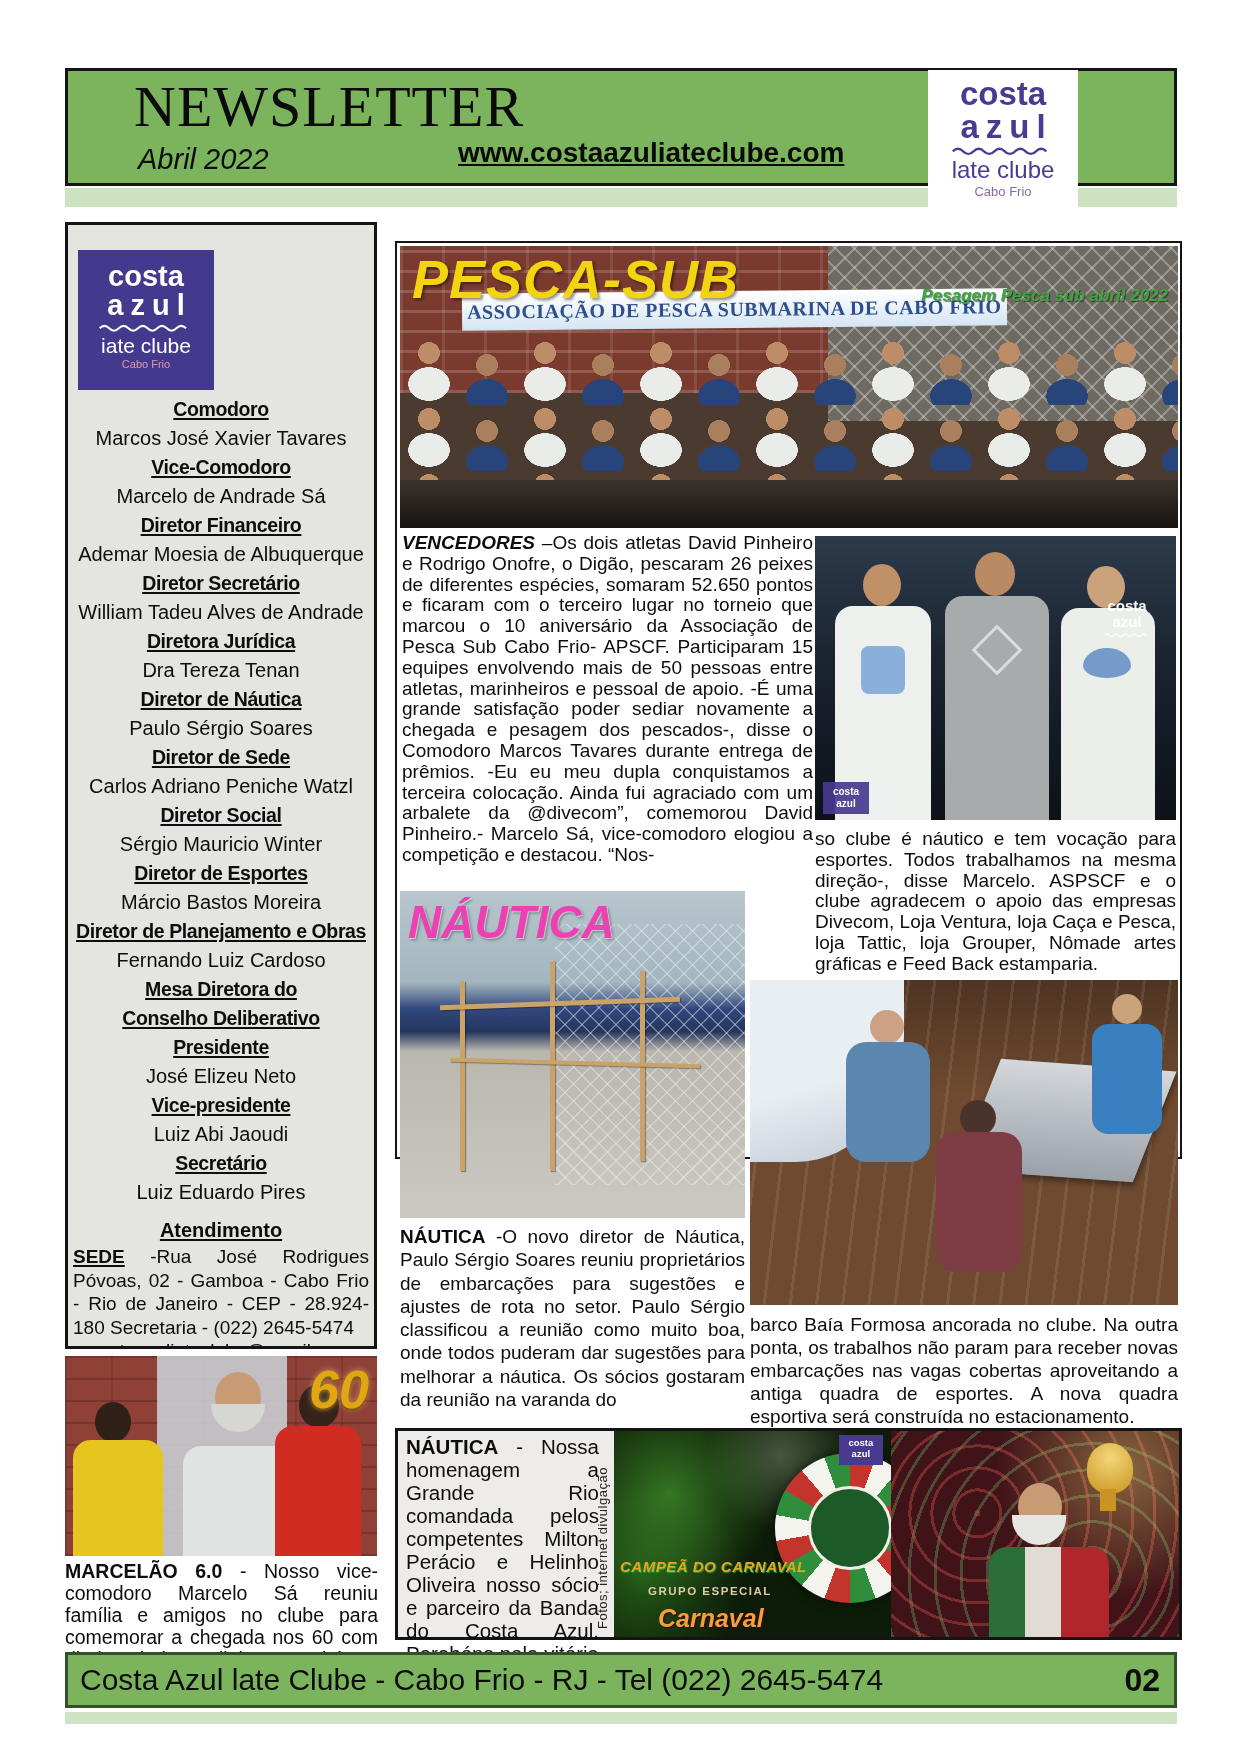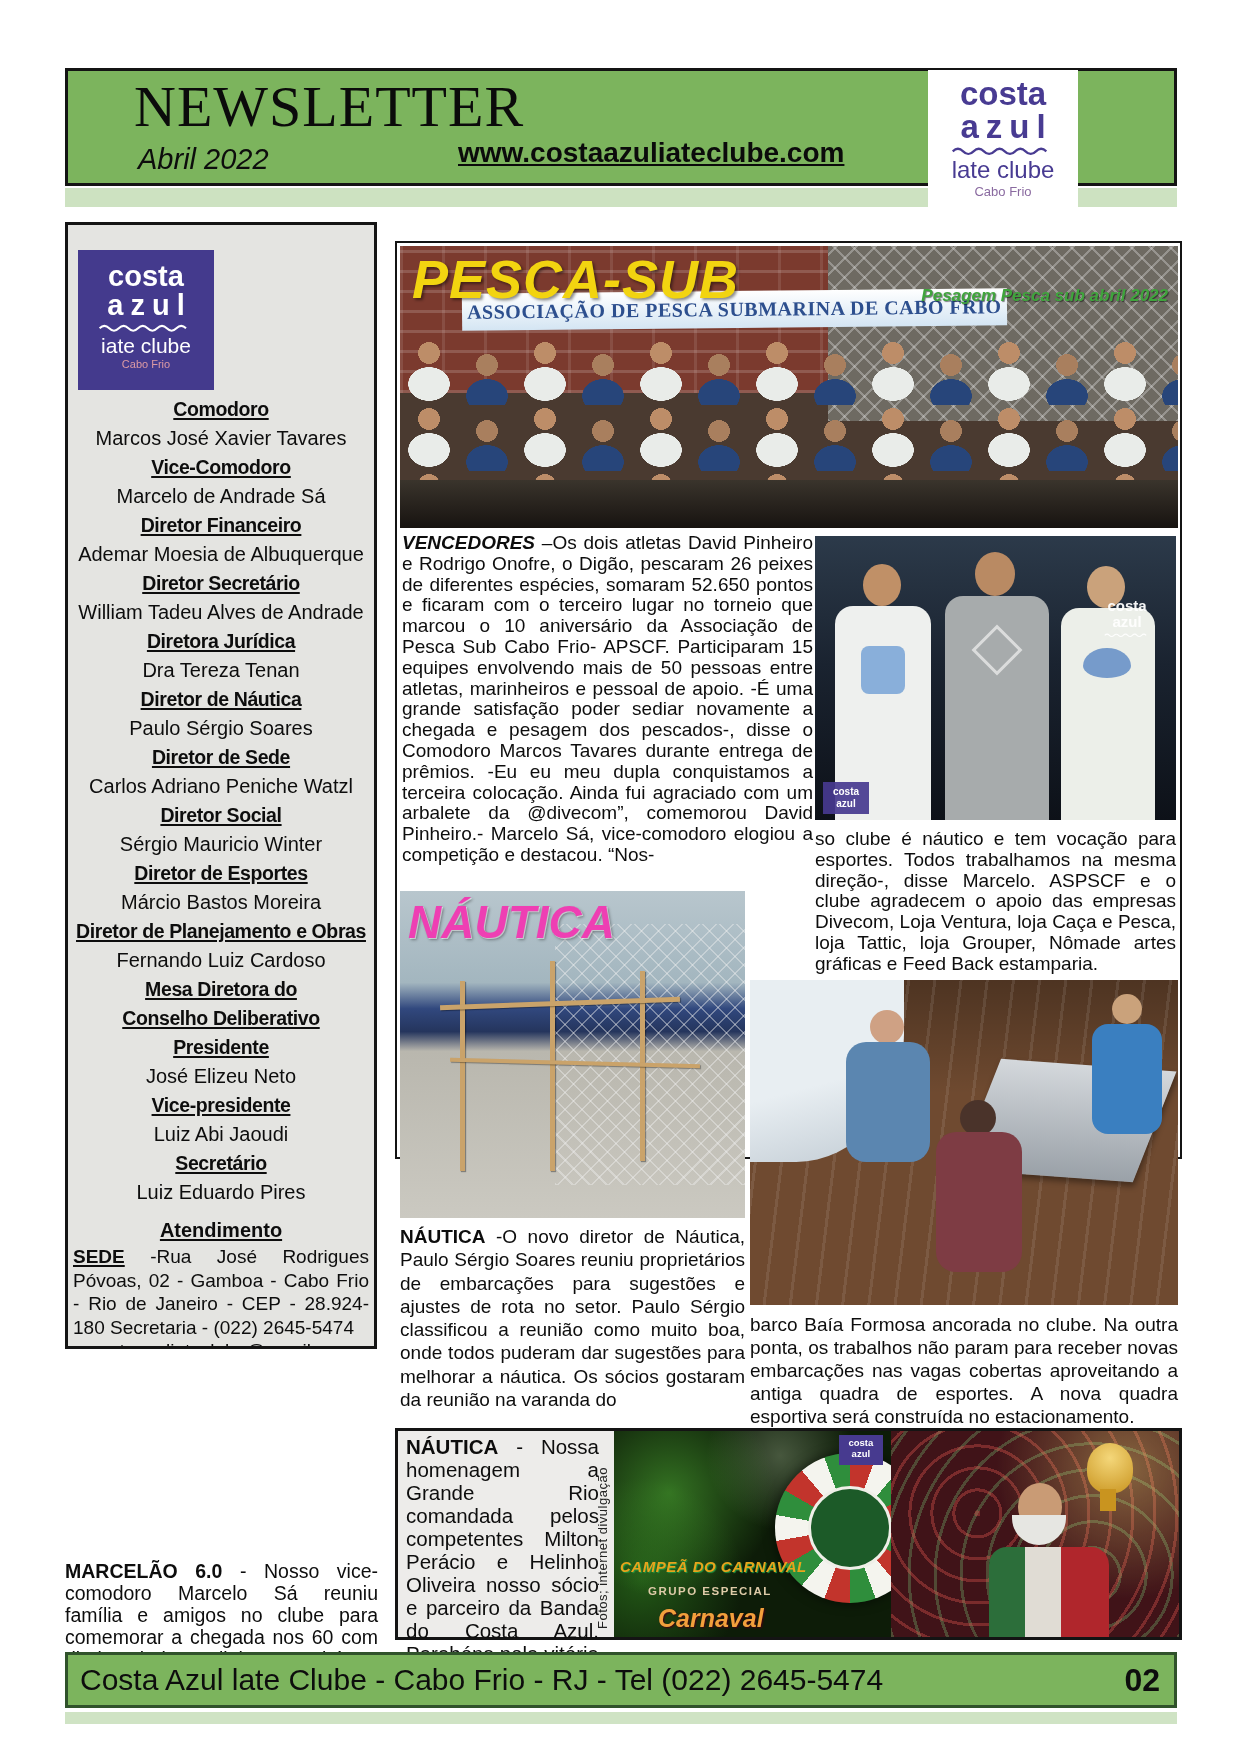--- a/index.html
+++ b/index.html
@@ -227,20 +227,31 @@
       <div class="role-name">Luiz Eduardo Pires</div>
     </div>
 
     <div class="atend">
       <div class="atend-title"><span class="ul">Atendimento</span></div>
       <div class="atend-body"><b class="ul">SEDE</b> <span>-Rua José Rodrigues Póvoas, 02 - Gamboa - Cabo Frio - Rio de Janeiro - CEP - 28.924-180 Secretaria - (022) 2645-5474</span></div>
       <div class="atend-email">costaazuliateclube@gmail.com</div>
     </div>
   </div>
 
+  <div class="photo marcelao-photo">
+    <div class="m-panel"></div>
+    <div class="fig-head" style="left:30px; top:46px; width:36px; height:40px; background:#2f2018;"></div>
+    <div class="fig-torso" style="left:8px; top:84px; width:90px; height:120px; background:#e6c51f;"></div>
+    <div class="fig-head" style="left:150px; top:16px; width:46px; height:50px; background:#c99b75;"></div>
+    <div class="beard" style="left:146px; top:48px; width:54px; height:28px;"></div>
+    <div class="fig-torso" style="left:118px; top:90px; width:110px; height:112px; background:#dfe3e2;"></div>
+    <div class="fig-head" style="left:234px; top:28px; width:40px; height:44px; background:#33231a;"></div>
+    <div class="fig-torso" style="left:210px; top:70px; width:86px; height:132px; background:#d12c22;"></div>
+    <div class="balloon60">60</div>
+  </div>
   <div class="marcelao-caption">
     <b>MARCELÃO 6.0</b>
     <span>-  Nosso vice-comodoro Marcelo Sá reuniu família e amigos no clube para comemorar a chegada nos 60 com direito a bolo e velinhas. Parabéns.</span>
   </div>
 
   <div class="main-box">
 
     <div class="photo pesca-photo">
       <div class="pp-brick"></div>
       <div class="pp-fence"></div>

